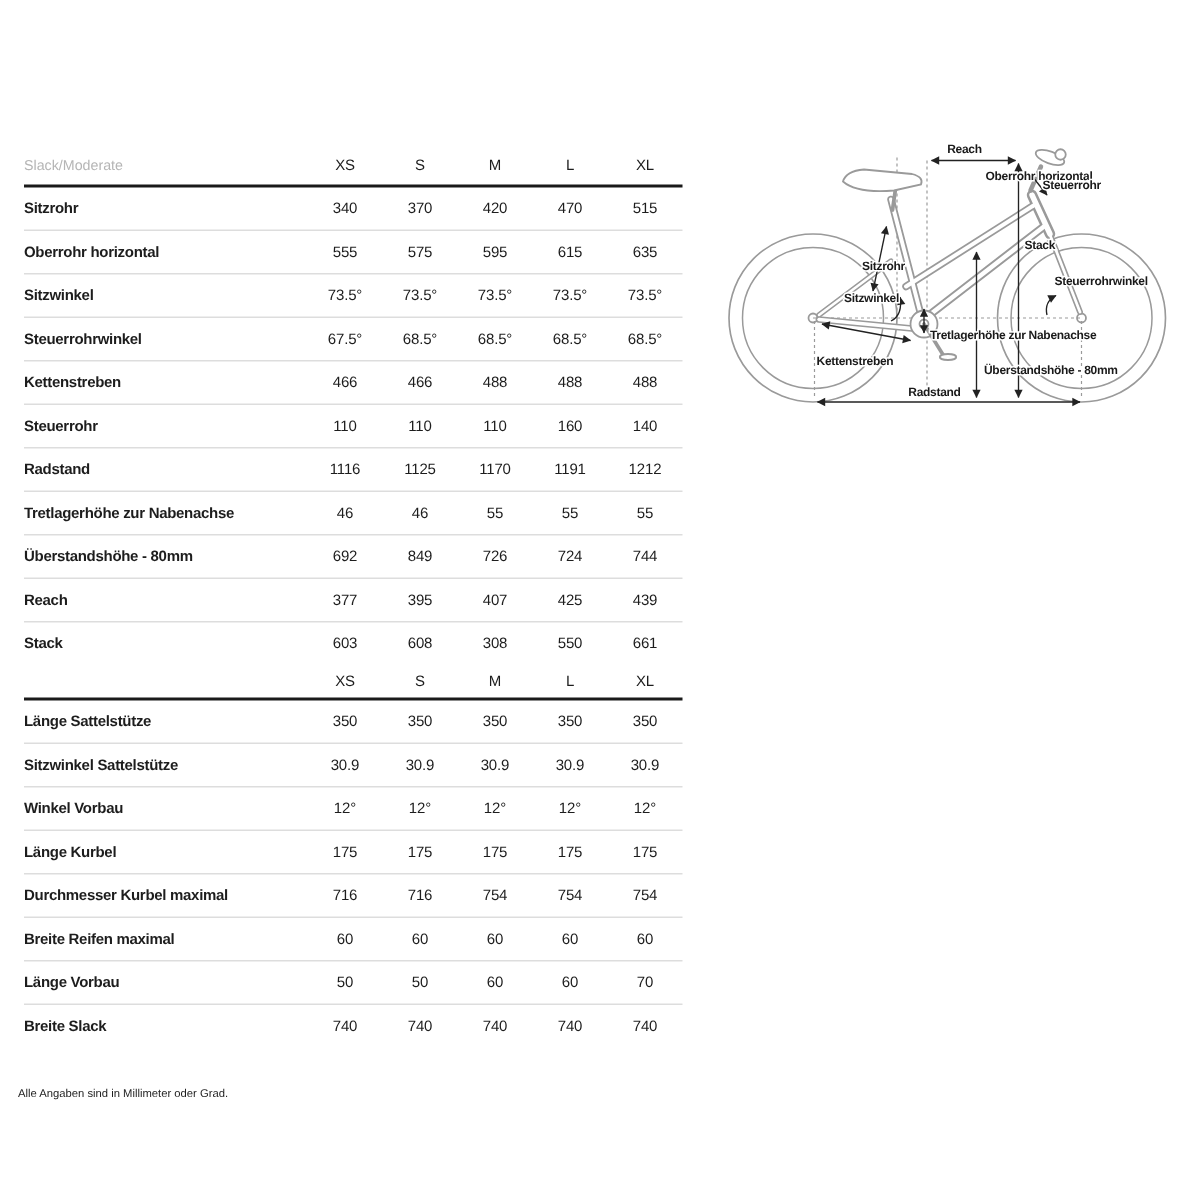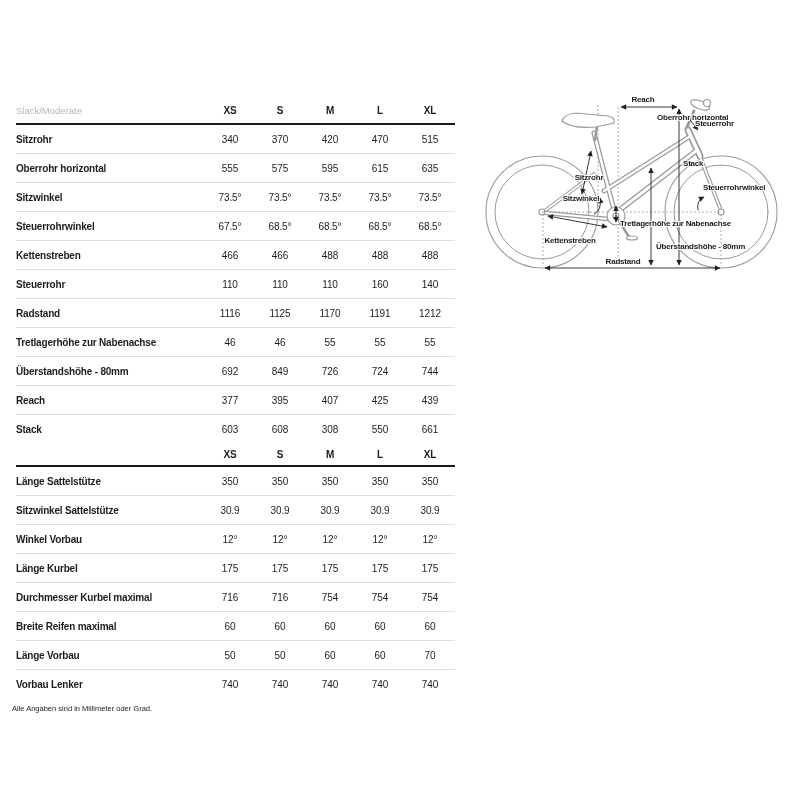--- a/index.html
+++ b/index.html
@@ -8,23 +8,23 @@
   
   .geo-table{position:absolute;left:16px;top:97px;width:439px;}
   .g-row{display:flex;align-items:center;height:28px;border-bottom:1px solid var(--sep,#ddd);}
   .g-row.g-last{border-bottom:none;}
   .g-row.g-header{border-bottom:2px solid var(--hline,#1a1a1a);}
   .g-row.g-header.s1{height:26px;}
   .g-row.g-header.s2{height:22px;}
   .g-label{flex:1;font-size:10px;font-weight:700;letter-spacing:-0.2px;white-space:nowrap;}
   .g-header .g-label{font-weight:400;color:var(--muted,#b5b5b5);font-size:9.5px;letter-spacing:0;}
   .g-cell{width:50px;text-align:center;font-size:10px;letter-spacing:-0.1px;}
-  .g-header .g-cell{font-weight:700;}
+  .g-header .g-cell{font-weight:400;}
   
-  .footnote{position:absolute;left:12px;top:704px;font-size:7.5px;color:#1d1d1d;}
+  .footnote{position:absolute;left:12px;top:724px;font-size:7.5px;color:#1d1d1d;}
   
   .diagram{position:absolute;left:480px;top:85px;width:320px;height:200px;}
   .bl{stroke:var(--bike,#9a9a9a);fill:none;stroke-linecap:round;}
   .bw{stroke:#fff;fill:none;stroke-linecap:round;}
   .bfill{fill:#fff;stroke:var(--bike,#9a9a9a);stroke-width:1.2;}
   .dash{stroke:var(--bike,#b3b3b3);stroke-width:0.8;stroke-dasharray:2,2;fill:none;}
   .dim{stroke:var(--dim,#222);stroke-width:0.9;fill:none;}
   .lbl{font:700 8px "Liberation Sans",sans-serif;fill:#1a1a1a;letter-spacing:-0.2px;
        paint-order:stroke;stroke:#ffffff;stroke-width:2px;}
   .mid{text-anchor:middle;}
@@ -189,21 +189,21 @@
       </div>
       <div class="g-row">
         <div class="g-label">Länge Vorbau</div>
         <div class="g-cell">50</div>
         <div class="g-cell">50</div>
         <div class="g-cell">60</div>
         <div class="g-cell">60</div>
         <div class="g-cell">70</div>
       </div>
       <div class="g-row g-last">
-        <div class="g-label">Vorbau Lenker</div>
+        <div class="g-label">Breite Slack</div>
         <div class="g-cell">740</div>
         <div class="g-cell">740</div>
         <div class="g-cell">740</div>
         <div class="g-cell">740</div>
         <div class="g-cell">740</div>
       </div>
     </div>
 
   <div class="footnote">Alle Angaben sind in Millimeter oder Grad.</div>
 

